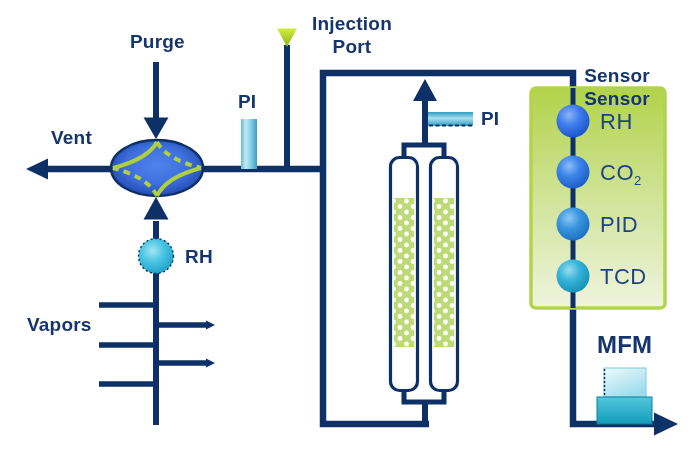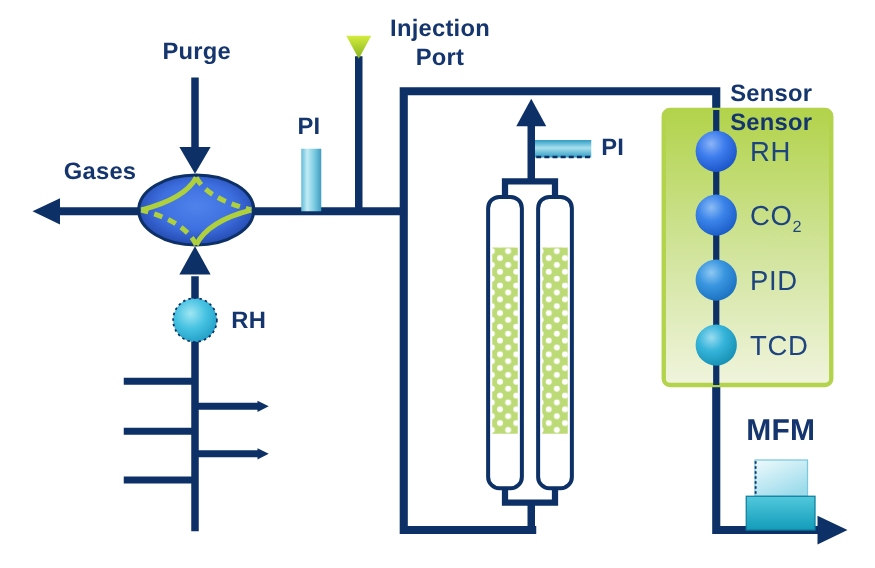--- a/index.html
+++ b/index.html
@@ -144,32 +144,33 @@
   <circle cx="573" cy="172" r="16.5" fill="url(#cBlue2)"></circle>
   <circle cx="573" cy="224" r="16.5" fill="url(#cBlueCyan)"></circle>
   <circle cx="573" cy="276" r="16.5" fill="url(#cCyan)"></circle>
 
   <rect x="604" y="368" width="42" height="29" fill="url(#mfmTopGradFix)" stroke="#7cc8dc" stroke-width="1"></rect>
   <line x1="604.5" y1="369" x2="604.5" y2="396" stroke="#0d3166" stroke-width="1.5" stroke-dasharray="2 2"></line>
   <rect x="597" y="397" width="55" height="27" fill="url(#mfmBotGrad)" stroke="#0e7e9c" stroke-width="1"></rect>
 </svg>
 
 <div class="lbl" style="left:130px;top:31px;">Purge</div>
-<div class="lbl" style="left:51px;top:127px;">Gases</div>
+<div class="lbl" style="left:51px;top:127px;">Vent</div>
 <div class="lbl" style="left:238px;top:91px;">PI</div>
 <div class="lbl center" style="left:304px;top:12px;width:96px;">
   <div>Injection</div>
   <div>Port</div>
 </div>
 <div class="lbl" style="left:481px;top:108px;">PI</div>
 <div class="lbl center" style="left:572px;top:24px;width:90px;margin-top:40px;">
   <div>Sensor</div>
   <div>Sensor</div>
 </div>
 <div class="lbl" style="left:185px;top:246px;">RH</div>
+<div class="lbl" style="left:27px;top:314px;">Vapors</div>
 <div class="lbl" style="left:597px;top:331px;font-size:24px;">MFM</div>
 
 <div class="sensor-lbl" style="left:600px;top:109px;">
   <span>RH</span><sub></sub>
 </div>
 <div class="sensor-lbl" style="left:600px;top:160px;">
   <span>CO</span><sub>2</sub>
 </div>
 <div class="sensor-lbl" style="left:600px;top:212px;">
   <span>PID</span><sub></sub>

